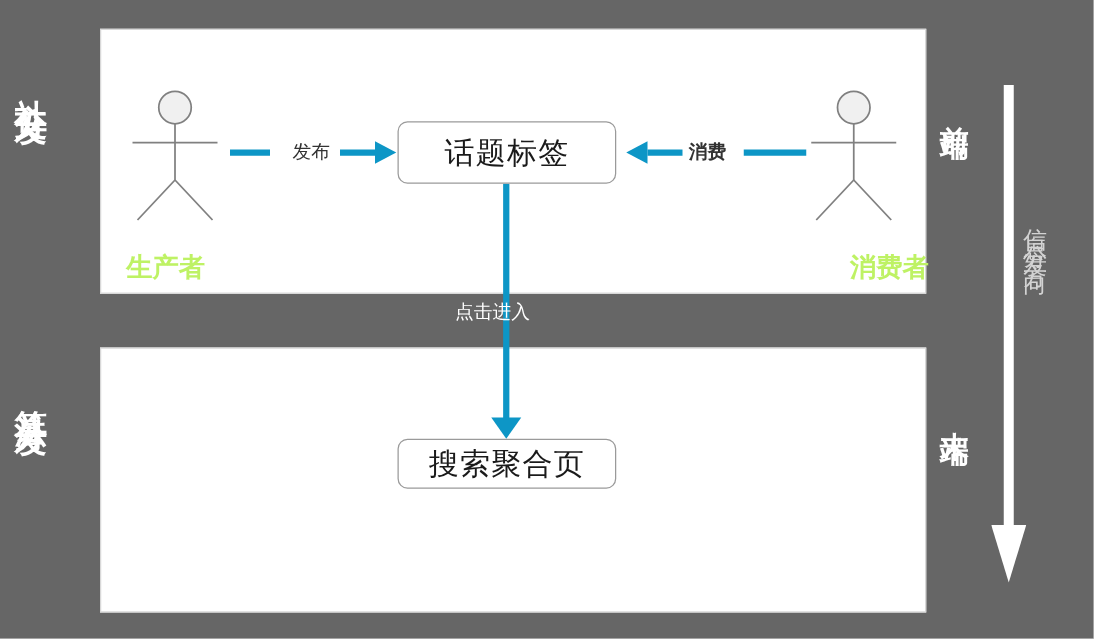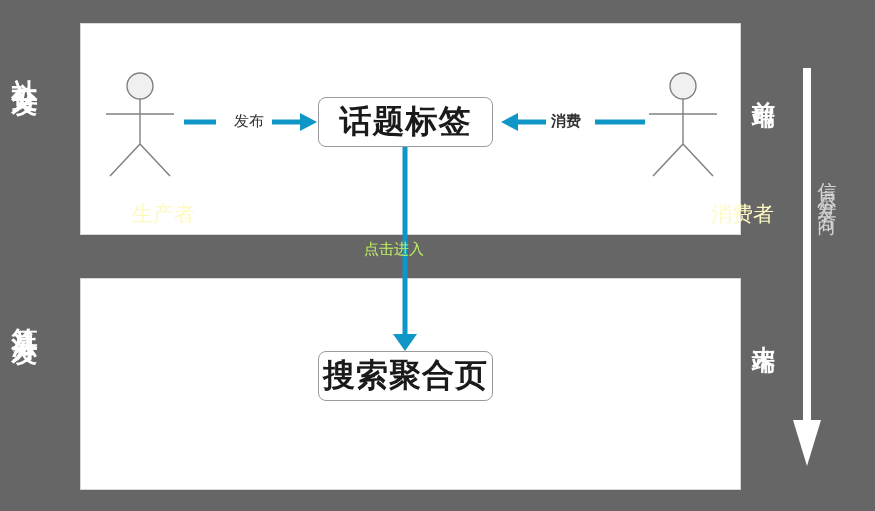--- a/index.html
+++ b/index.html
@@ -57,66 +57,65 @@
   }
 
   
   .actor { position: absolute; width: 84px; height: 120px; }
   #actor-producer { left: 98px; top: 66px; }
   #actor-consumer { left: 641px; top: 66px; }
 
   .actor-name {
     position: absolute;
     font-size: 21px;
-    font-weight: normal;
-    color: #fef9c3;
+    font-weight: bold;
+    color: #bef264;
     white-space: nowrap;
-    margin-left: 31px;
   }
   #name-producer { left: 101px; top: 200px; }
   #name-consumer { left: 680px; top: 200px; }
 
   
   .node-box {
     position: absolute;
     background: #ffffff;
     border: 1px solid #9a9a9a;
     border-radius: 8px;
     display: flex;
     align-items: center;
     justify-content: center;
     color: #1a1a1a;
-    font-size: 32px;
-    font-weight: bold;
+    font-size: 24px;
+    font-weight: normal;
     letter-spacing: 1px;
     box-sizing: border-box;
   }
   #box-topic  { left: 318px; top: 97px;  width: 175px; height: 50px; }
-  #box-search { left: 318px; top: 351px; width: 175px; height: 50px; }
+  #box-search { left: 318px; top: 351px; width: 175px; height: 40px; }
 
   
   #connectors {
     position: absolute;
     left: 0; top: 0;
     width: 875px; height: 511px;
     pointer-events: none;
   }
 
   
   .edge-label {
     position: absolute;
     font-size: 15px;
     color: #333333;
     white-space: nowrap;
   }
   #edge-publish { left: 221px; top: 112px; margin-left: 13px; }
   #edge-consume { left: 551px; top: 112px; font-weight: bold; }
   #edge-click   {
     left: 364px; top: 240px;
-    color: #bef264;
+    color: #ffffff;
     font-size: 15px;
   }
 </style>
 </head>
 <body>
 
 <div id="canvas">
 
   <div id="panel-top" class="panel"></div>
   <div id="panel-bottom" class="panel"></div>

